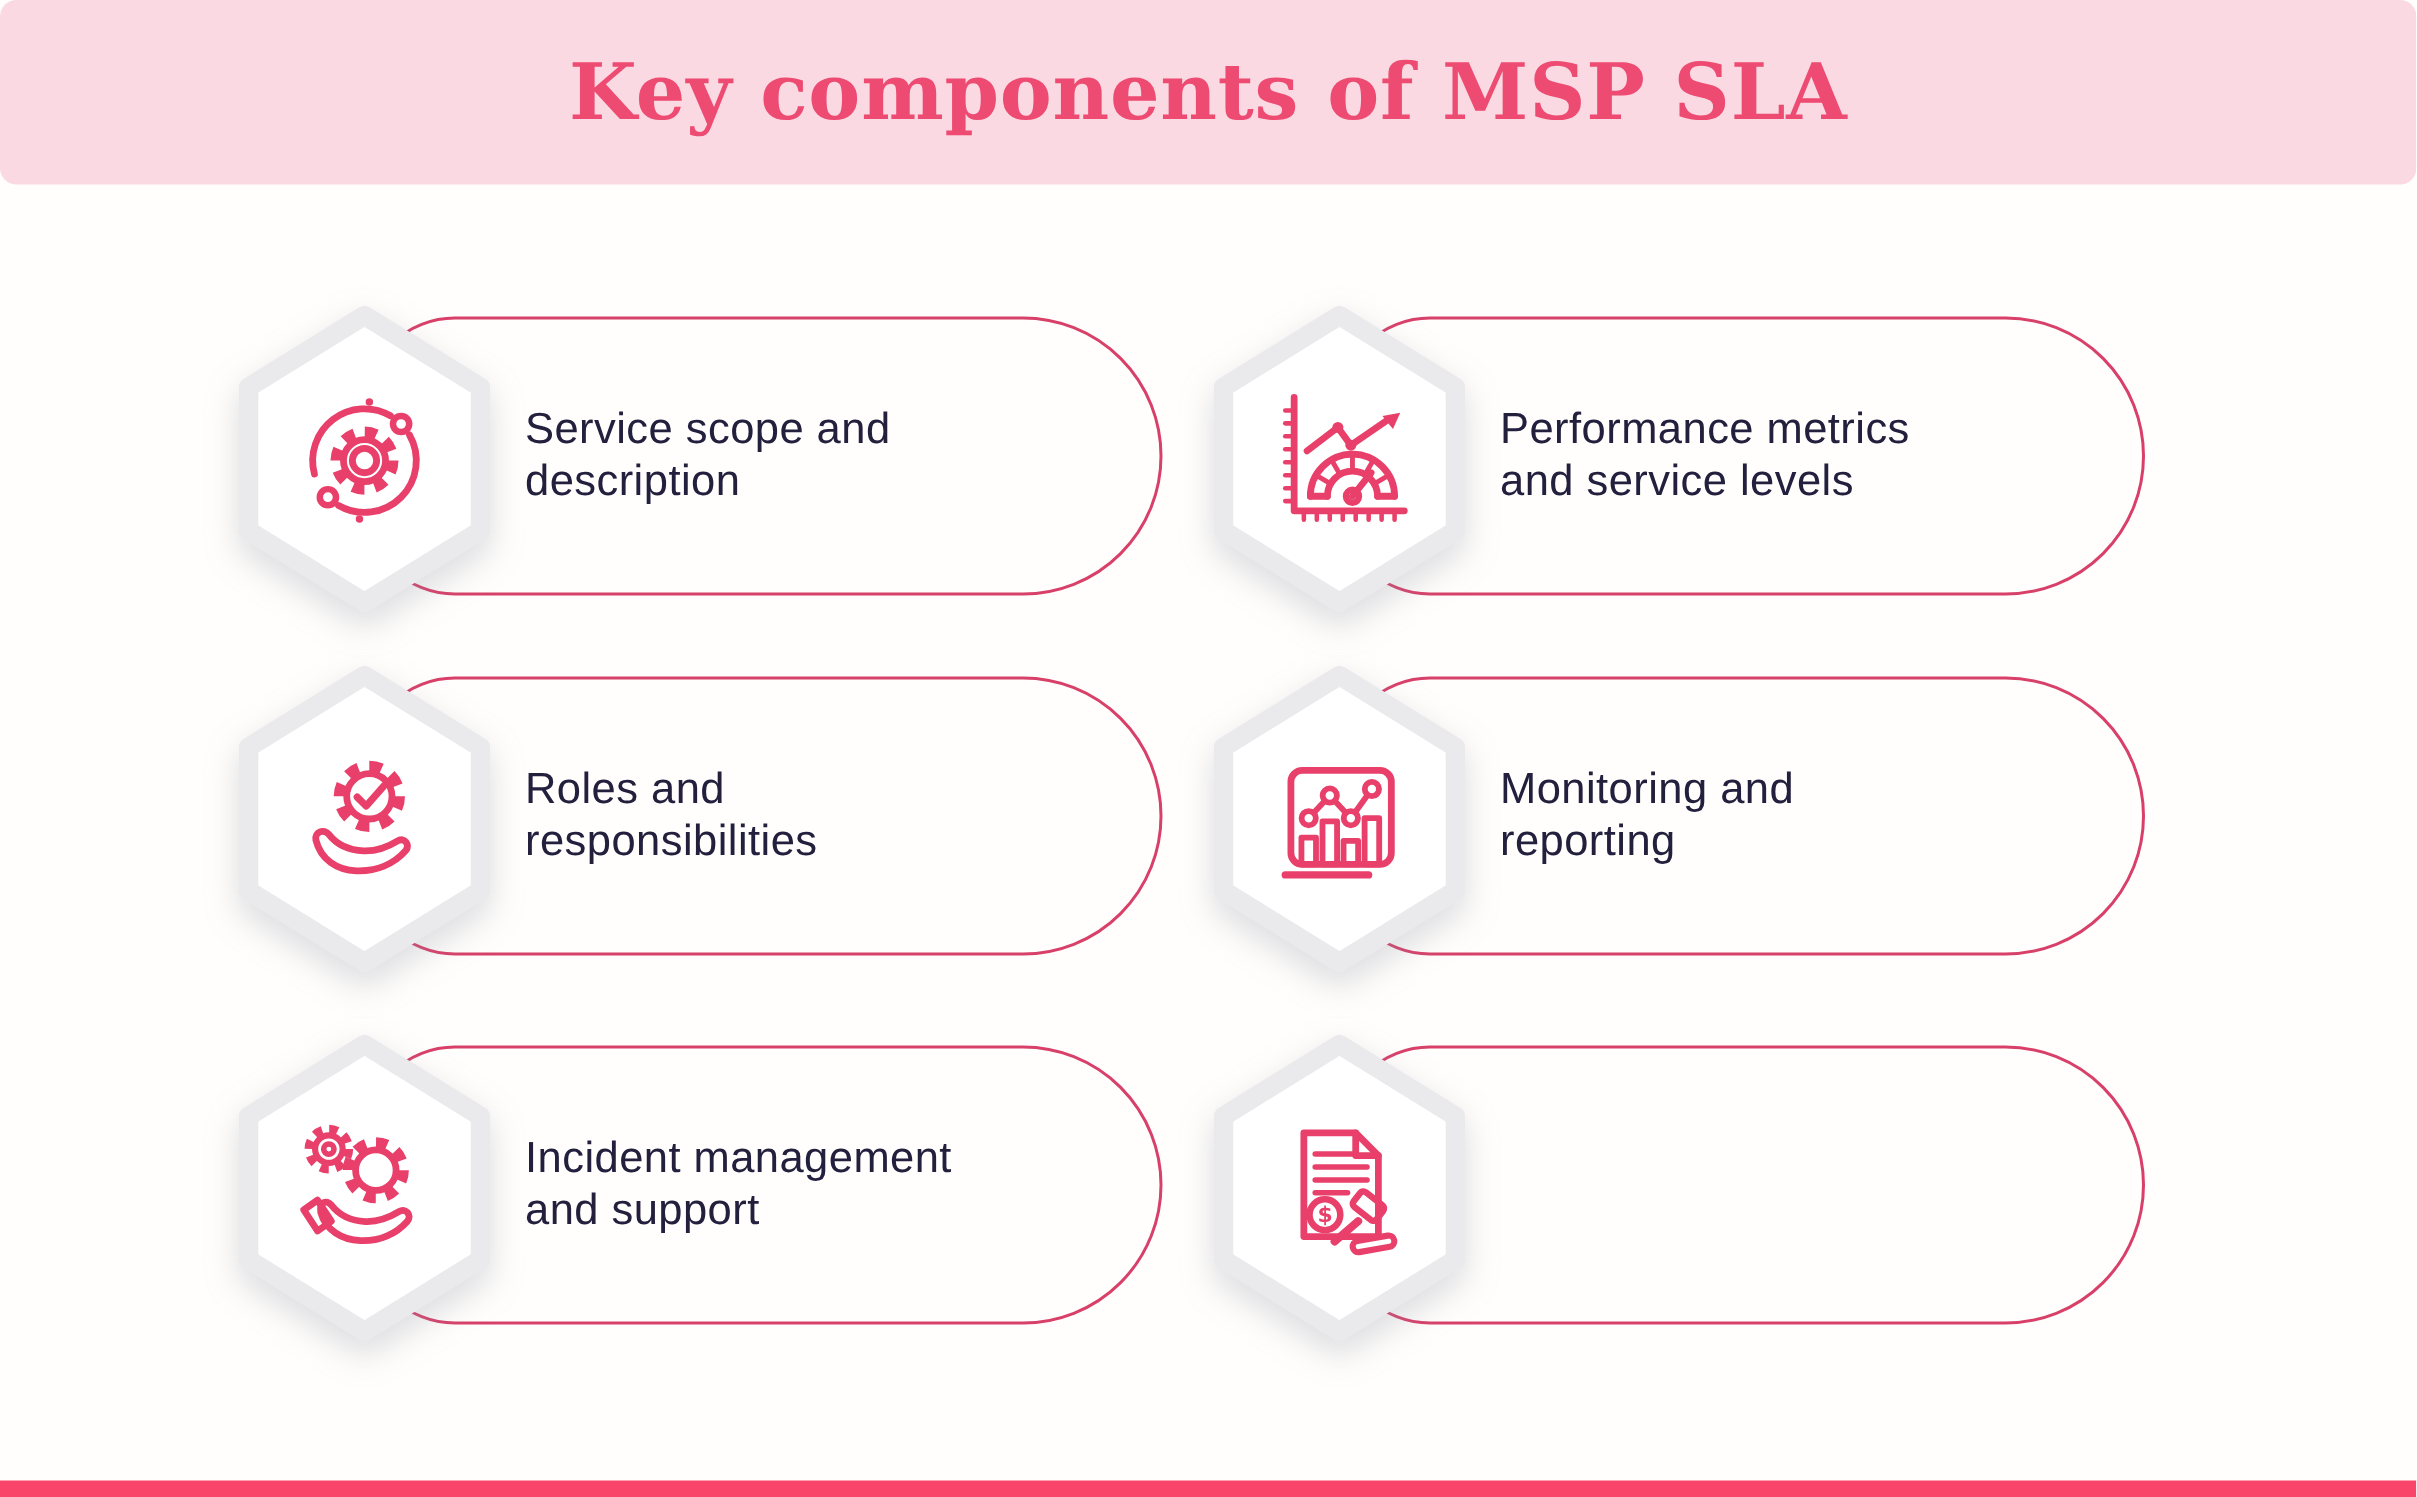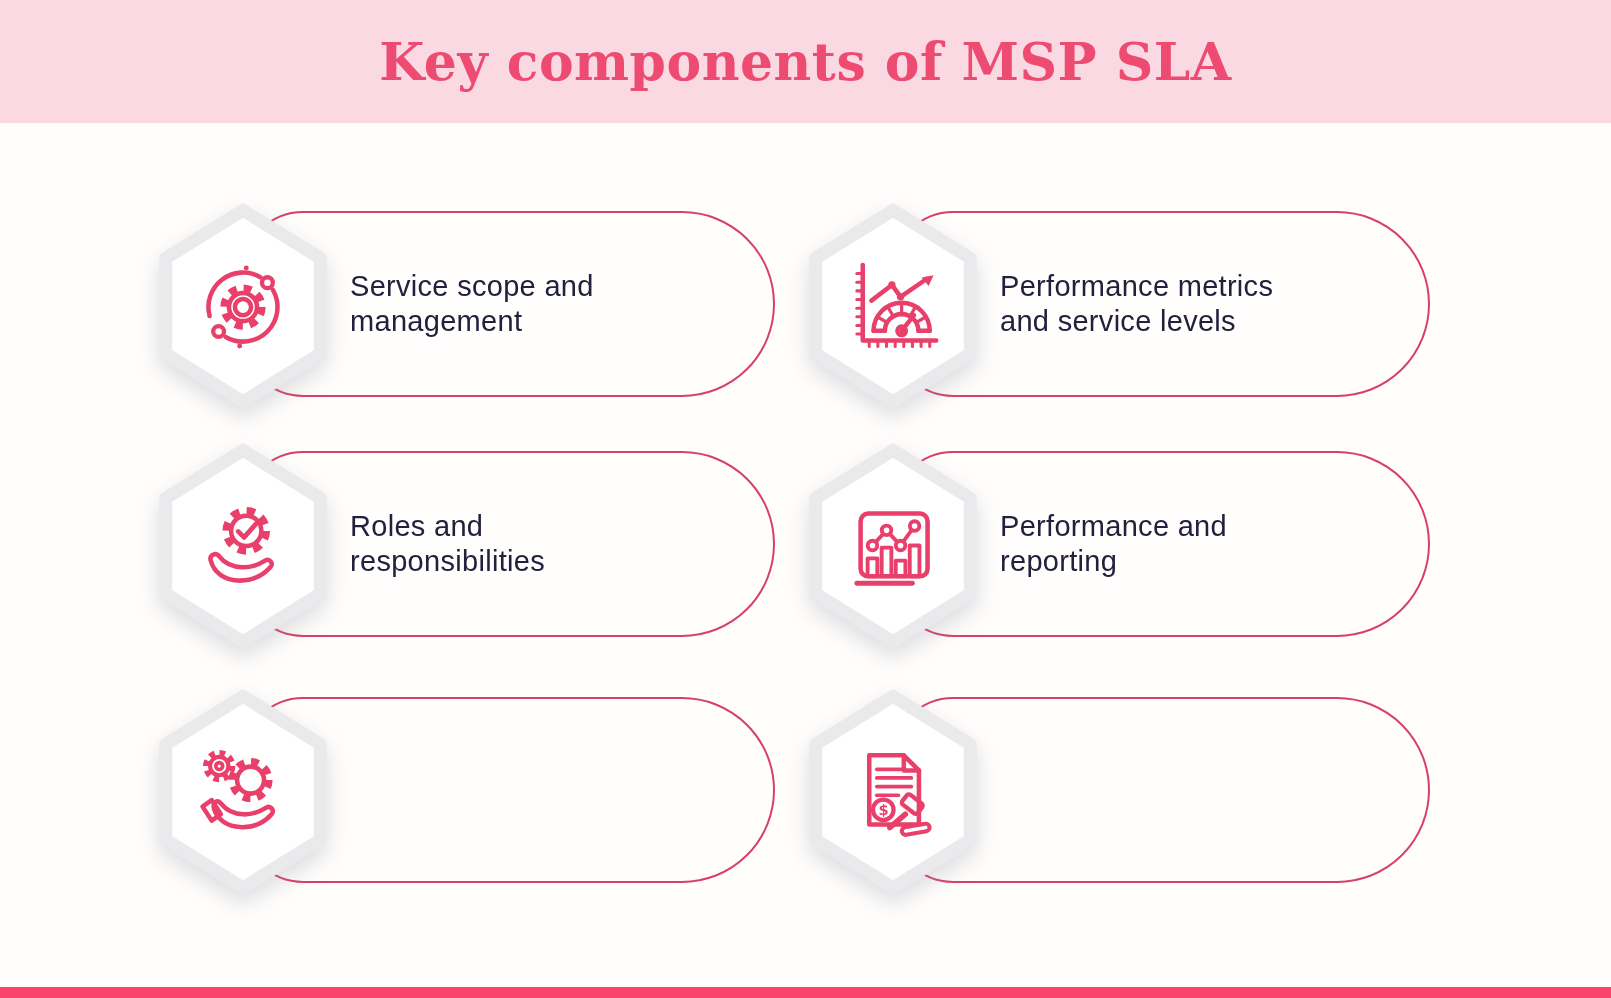--- a/index.html
+++ b/index.html
@@ -1,20 +1,20 @@
 <!DOCTYPE html>
 <html><head>
 <meta charset="utf-8">
 <style>
   html,body{margin:0;padding:0;background:#ffffff;}
   .page{position:relative;width:1611px;height:998px;background:#FFFEFC;overflow:hidden;
         font-family:"Liberation Sans", sans-serif;}
   
   .banner{position:absolute;left:0;top:0;width:100%;height:123px;background:#FBD9E2;
-          display:flex;align-items:center;justify-content:center;}
+          display:flex;align-items:center;justify-content:center;border-radius:11px;}
   .title{font-family:"DejaVu Serif", serif;font-weight:700;font-size:52px;color:#EE4B73;
          letter-spacing:.5px;}
   
   .bottom-bar{position:absolute;left:0;bottom:0;width:100%;height:11px;background:#F9456A;}
   
   .card{position:absolute;width:625px;height:206px;}
   .card.right{left:800px;width:630px;}
   .card.left{left:150px;}
   .row1{top:203px}.row2{top:443px}.row3{top:689px}
   .pill{position:absolute;left:92px;right:0;top:8px;height:186px;box-sizing:border-box;
@@ -47,21 +47,21 @@
         <circle cx="50" cy="51" r="13" stroke-width="4.2"></circle>
         <circle cx="50" cy="51" r="7.5" stroke-width="4.2"></circle>
         <path d="M77.7,35 A32,32 0 0 1 34,78.7" stroke-width="4.2"></path>
         <path d="M19.1,59.3 A32,32 0 0 1 66,23.3" stroke-width="4.2"></path>
         <circle cx="72.6" cy="28.4" r="5" stroke-width="4"></circle>
         <circle cx="27.4" cy="73.6" r="5" stroke-width="4"></circle>
         <circle cx="53" cy="14.8" r="2.3" fill="#E8406A" stroke="none"></circle>
         <circle cx="46.9" cy="87" r="2.3" fill="#E8406A" stroke="none"></circle>
       </svg>
     </div>
-    <div class="label">Service scope and management</div>
+    <div class="label">Service scope and description</div>
   </div>
 
   <div class="card left row2">
     <div class="pill"></div>
     <div class="hex">
       <svg class="hexshape" viewBox="0 0 100 112">
         <path d="M50,4 L92,30 L92,82 L50,108 L8,82 L8,30 Z" fill="#ffffff" stroke="#EAEAED" stroke-width="7" stroke-linejoin="round"></path>
       </svg>
       <svg class="icon ic" viewBox="0 0 100 100">
         <circle cx="53" cy="36" r="18.5" stroke-width="7" stroke-dasharray="7.7 6.8" stroke-linecap="butt"></circle>
@@ -135,39 +135,40 @@
           <rect x="52.5" y="63.5" width="9" height="14.5"></rect>
           <rect x="65.5" y="49.5" width="9" height="28.5"></rect>
           <path d="M31,49.5 L44,35.5 L57,49.5 L70,31.5"></path>
           <circle cx="31" cy="49.5" r="4.4" fill="#ffffff"></circle>
           <circle cx="44" cy="35.5" r="4.4" fill="#ffffff"></circle>
           <circle cx="57" cy="49.5" r="4.4" fill="#ffffff"></circle>
           <circle cx="70" cy="31.5" r="4.4" fill="#ffffff"></circle>
         </g>
       </svg>
     </div>
-    <div class="label">Performance and reporting</div>
+    <div class="label">Monitoring and reporting</div>
   </div>
 
   <div class="card left row3">
     <div class="pill"></div>
     <div class="hex">
       <svg class="hexshape" viewBox="0 0 100 112">
         <path d="M50,4 L92,30 L92,82 L50,108 L8,82 L8,30 Z" fill="#ffffff" stroke="#EAEAED" stroke-width="7" stroke-linejoin="round"></path>
       </svg>
       <svg class="icon ic" viewBox="0 0 100 100">
         <circle cx="28" cy="26" r="12" stroke-width="6" stroke-dasharray="5.1 4.3" stroke-linecap="butt"></circle>
         <circle cx="28" cy="26" r="8.5" stroke-width="3.8"></circle>
         <circle cx="28" cy="26" r="3.2" stroke-width="3.4"></circle>
         <circle cx="57" cy="39" r="17" stroke-width="6.8" stroke-dasharray="7 6.35" stroke-linecap="butt"></circle>
         <circle cx="57" cy="39" r="12.5" stroke-width="4.2"></circle>
         <path d="M12.5,63.5 L21,57.5 L29.5,70.5 L21,76.5 Z" stroke-width="4.2"></path>
         <path d="M23,65 C26,76 36,82 47.5,82.5 C59,83 69.5,78.5 76.5,70.5 C79.5,67 75.5,62 71.5,64.5 C65,68.5 58,71 50.5,70.7 C41.5,70.3 34.5,67 29.5,60.5 C26.5,56.8 22,59 23,65 Z" stroke-width="4.2"></path>
       </svg>
     </div>
+    <div class="label">Incident management and support</div>
   </div>
 
   <div class="card right row3">
     <div class="pill"></div>
     <div class="hex">
       <svg class="hexshape" viewBox="0 0 100 112">
         <path d="M50,4 L92,30 L92,82 L50,108 L8,82 L8,30 Z" fill="#ffffff" stroke="#EAEAED" stroke-width="7" stroke-linejoin="round"></path>
       </svg>
       <svg class="icon ic" viewBox="0 0 100 100">
         <path d="M28,16 L60,16 L74,30 L74,80 L28,80 Z" stroke-width="4.2"></path>

